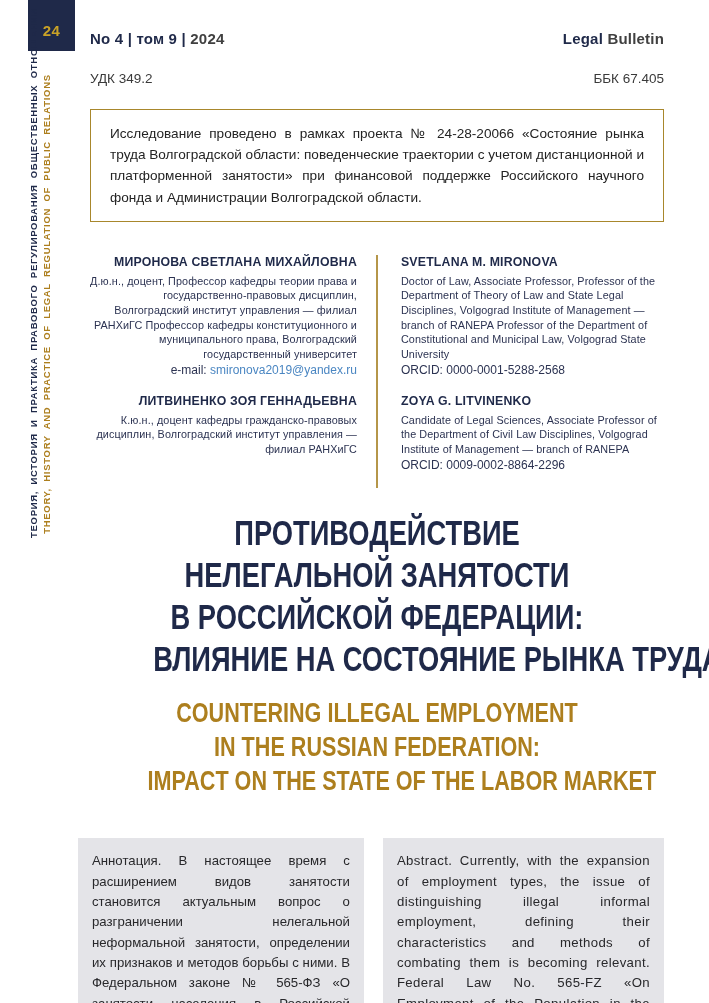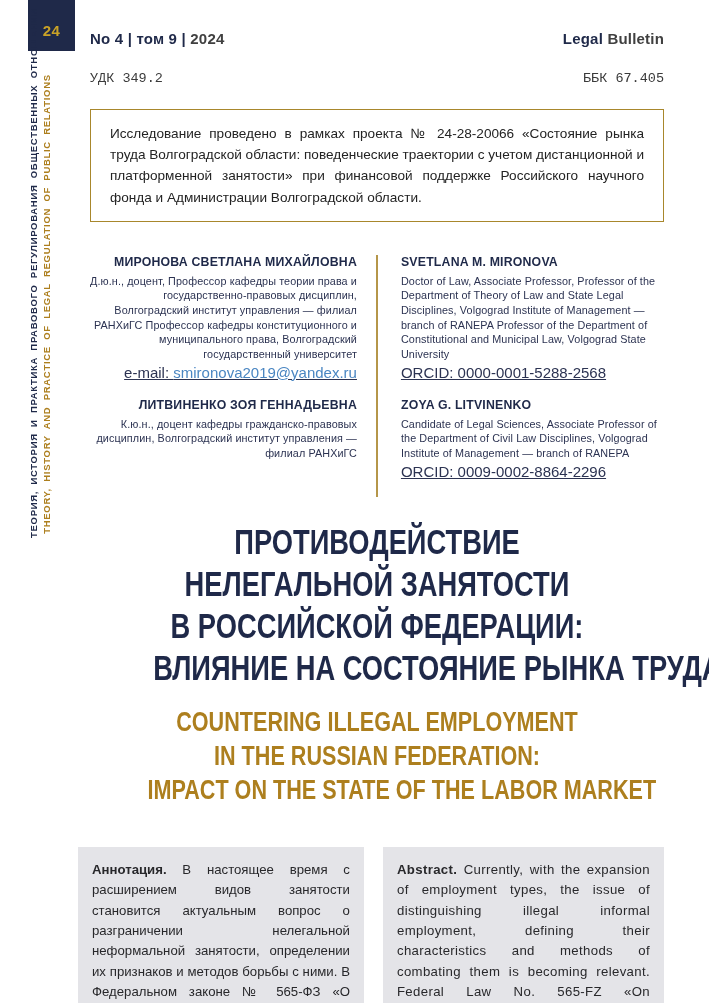--- a/index.html
+++ b/index.html
@@ -38,21 +38,21 @@
     margin-top:30px;
     display:flex; justify-content:space-between; align-items:baseline;
     font-size:15px; font-weight:bold; letter-spacing:0.2px;
   }
   .hdr-navy { color:#1f2949; }
   .hdr-gold { color:#404040; }
 
   .class-row {
     margin-top:24px;
     display:flex; justify-content:space-between;
-    font-size:13.5px; color:#3a3a3a;font-family:Liberation Mono, monospace;
+    font-size:13.5px; color:#3a3a3a;
   }
 
   .funding-box {
     margin-top:23px;
     border:1.5px solid #a8872c;
     padding:13px 19px;
     font-size:13.6px; line-height:1.56; color:#232323;
     text-align:justify;
   }
 
@@ -63,21 +63,21 @@
   .col-divider { width:2px; background:#b5964a; }
   .col-en { width:286px; text-align:left; padding-left:16px; }
   .author-block { margin-bottom:15px; }
   .author-name {
     font-size:12.3px; font-weight:bold; color:#1f2949;
     letter-spacing:0.2px; margin-bottom:3px; line-height:1.3;
   }
   .author-details {
     font-size:10.8px; color:#2c3352; line-height:1.36; letter-spacing:0.1px;
   }
-  .author-contact { font-size:15px; color:#2c3352; line-height:1.4;text-decoration:underline; }
+  .author-contact { font-size:12px; color:#2c3352; line-height:1.4; }
   .email-link { color:#4a86c2; text-decoration:none; }
 
   
   .title-ru {
     margin-top:24px;
     font-size:35px; font-weight:bold; color:#1f2949;
     text-align:center; line-height:1.2; white-space:pre;
     transform:scaleX(0.78); transform-origin:center;
   }
   .title-en {
@@ -100,21 +100,21 @@
   }
   .abstract-ru {
     width:289px;
     font-size:13.2px; line-height:1.54; color:#28282b;
   }
   .abstract-en {
     width:284px;
     font-size:13.2px; line-height:1.54; color:#28282b;
     letter-spacing:0.35px;
   }
-  .abs-label { font-weight:bold; }
+  .abs-label { font-weight:normal; }
 </style>
 </head>
 <body>
 
 <div>
 
   <div class="pagenum-box">
     <span>24</span>
   </div>
   <div class="sidebar-vertical">

